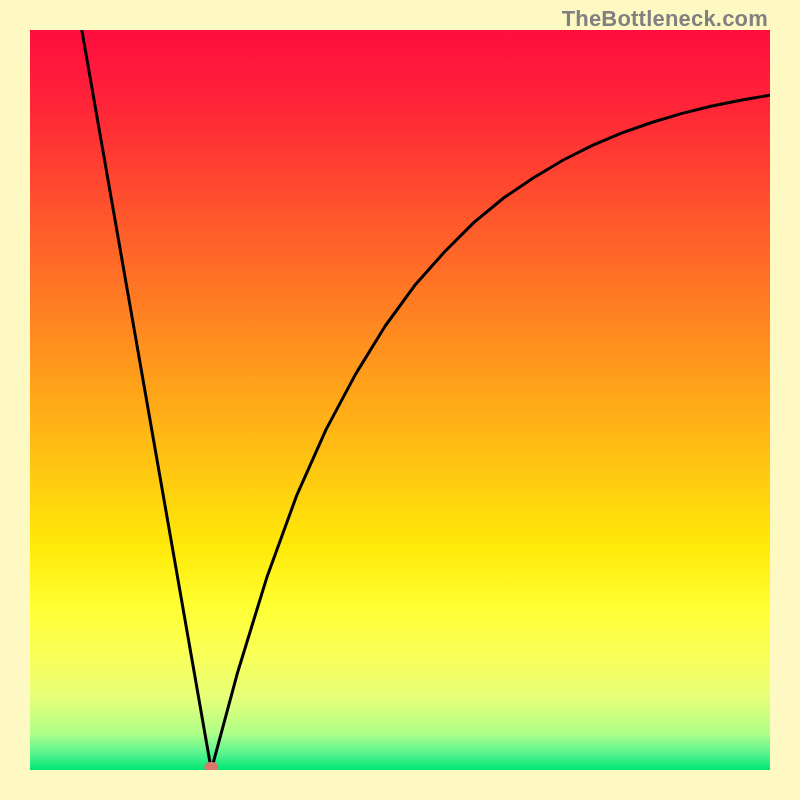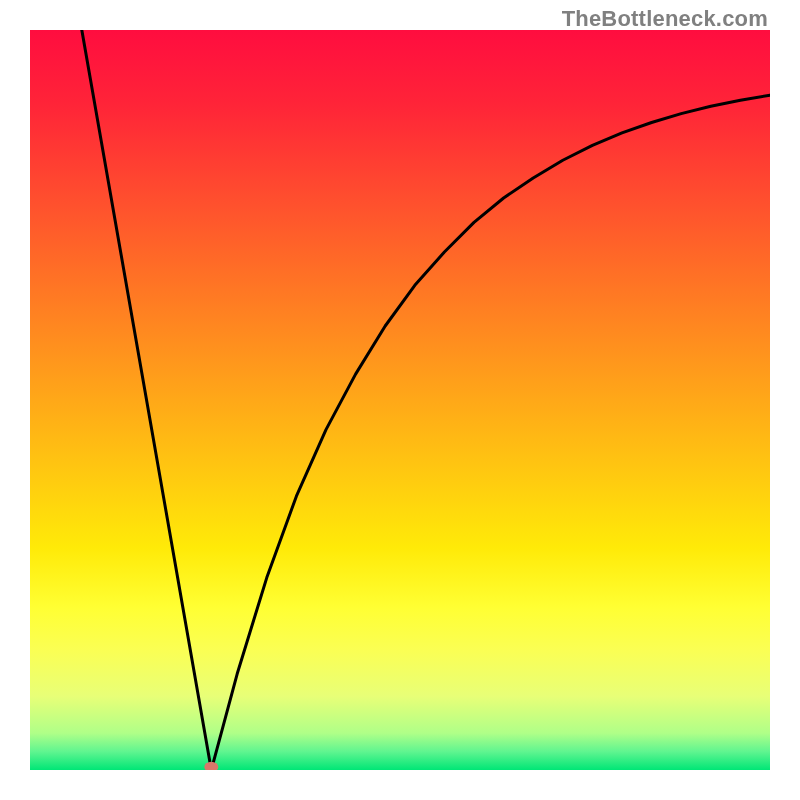--- a/index.html
+++ b/index.html
@@ -3,21 +3,21 @@
 <meta charset="utf-8">
 <style>
   * { margin: 0; padding: 0; box-sizing: border-box; }
   html, body { width: 800px; height: 800px; overflow: hidden; }
   body { background: #000; font-family: Arial, sans-serif; }
 
   .frame {
     position: absolute;
     left: 0; top: 0;
     width: 800px; height: 800px;
-    background: #ffffff;
+    background: #fef9c3;
   }
 
   .plot {
     position: absolute;
     left: 30px; top: 30px;
     width: 740px; height: 740px;
   }
 
   .watermark {
     position: absolute;

